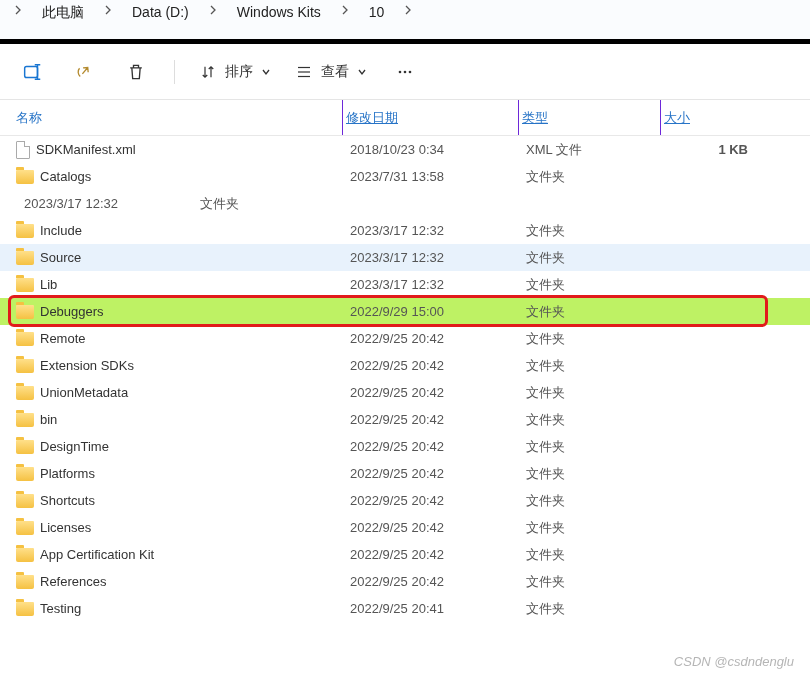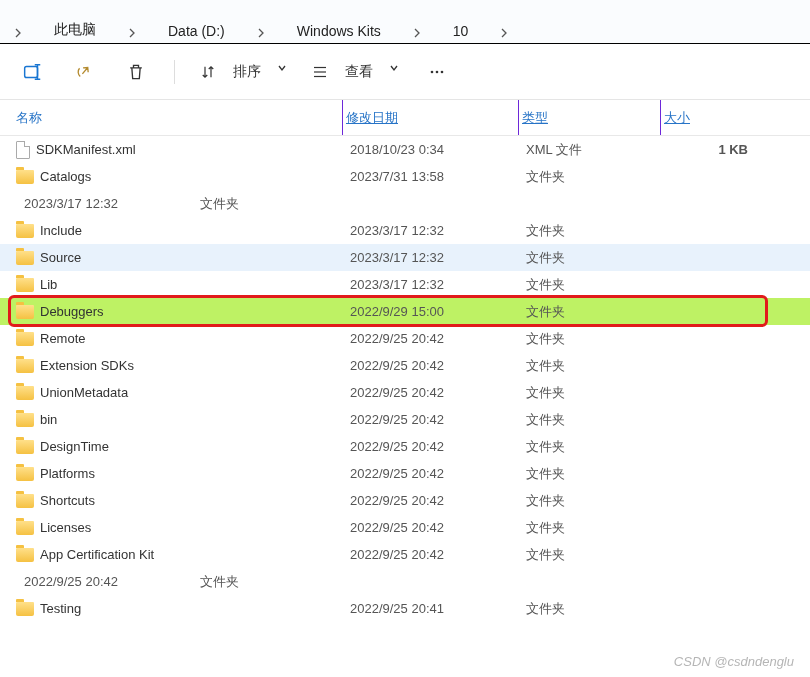--- a/index.html
+++ b/index.html
@@ -9,26 +9,26 @@
       background: #fff;
       color: #333;
       width: 810px;
       height: 677px;
       overflow: hidden;
       position: relative;
     }
     
     .breadcrumb {
       display: flex;
-      align-items: flex-end;
+      align-items: flex-start;
       height: 44px;
       padding: 0 8px;
-      border-bottom: 1px solid #000000;
+      border-bottom: 5px solid #000000;
       background: #fafcfe;
-      gap: 20px;
+      gap: 8px;
     }
     .crumb-sep {
       width: 20px; height: 20px;
       display: flex; align-items: center; justify-content: center;
       color: #555;
       cursor: pointer;
     }
     .crumb-item {
       padding: 4px 6px;
       color: #222;
@@ -45,21 +45,21 @@
       border-bottom: 1px solid #e5e5e5;
     }
     .tool-btn {
       display: flex; align-items: center; justify-content: center;
       width: 28px; height: 28px;
       color: #333;
       cursor: pointer;
     }
     .tool-btn.primary { color: #1976d2; }
     .tool-group {
-      display: flex; align-items: flex-start; gap: 16px;
+      display: flex; align-items: center; gap: 8px;
       color: #333; cursor: pointer;
       font-size: 14px;
     }
     .tool-sep {
       width: 1px; height: 24px;
       background: #ddd;
     }
     .dropdown-arrow {
       display: inline-flex;
     }
@@ -382,20 +382,24 @@
     <div class="row">
       <div class="cell-name">
         <span class="icon-folder"></span>
         <span>App Certification Kit</span>
       </div>
       <div class="cell-date">2022/9/25 20:42</div>
       <div class="cell-type">文件夹</div>
       <div class="cell-size"></div>
     </div>
     <div class="row">
+      <div class="cell-name">
+        <span class="icon-folder"></span>
+        <span>References</span>
+      </div>
       <div class="cell-date">2022/9/25 20:42</div>
       <div class="cell-type">文件夹</div>
       <div class="cell-size"></div>
     </div>
     <div class="row">
       <div class="cell-name">
         <span class="icon-folder"></span>
         <span>Testing</span>
       </div>
       <div class="cell-date">2022/9/25 20:41</div>

